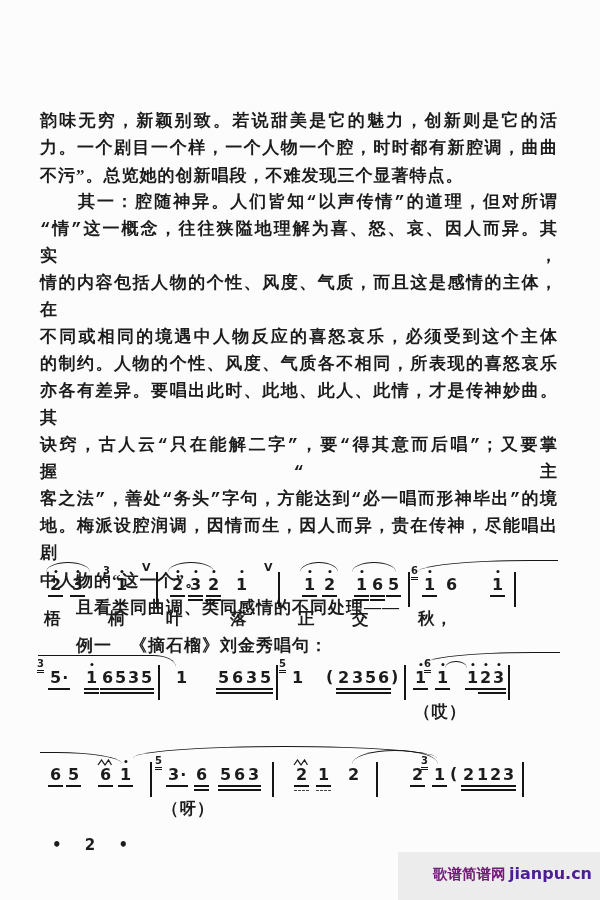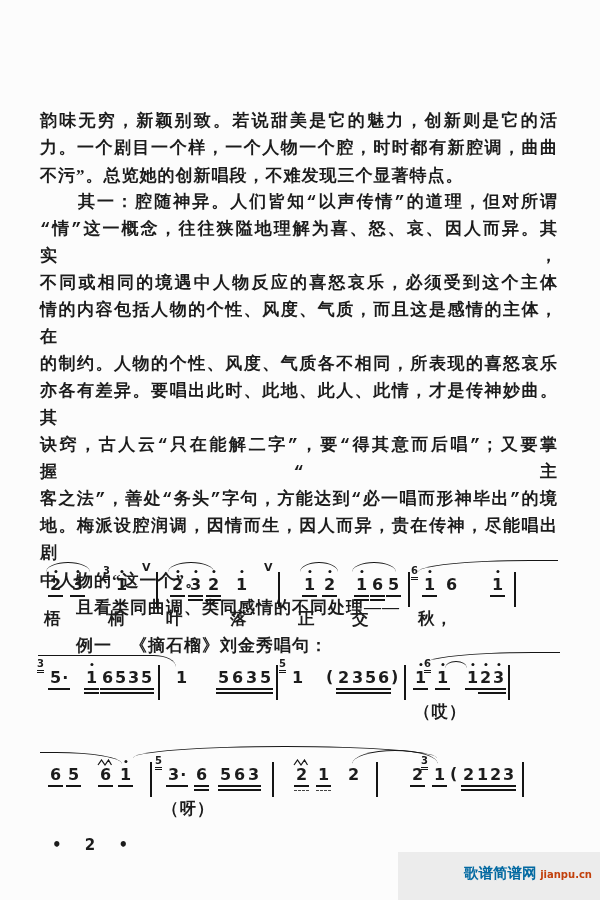--- a/index.html
+++ b/index.html
@@ -96,38 +96,38 @@
     font-size:15px;font-weight:bold;letter-spacing:9px;white-space:nowrap;
   }
   .watermark{
     position:absolute;left:398px;top:852px;width:202px;height:48px;
     background:#ececec;
   }
   .wm-inner{
     position:absolute;right:8px;top:12px;
     font-size:14.5px;font-weight:600;white-space:nowrap;
   }
-  .wm-name{color:#0369a1;}
-  .wm-url{color:#c2410c;font-family:"DejaVu Sans",sans-serif;font-size:10px;}
+  .wm-name{color:#701a75;}
+  .wm-url{color:#4c1d95;font-family:"DejaVu Sans",sans-serif;font-size:16px;}
 </style>
 </head>
 <body>
 
 <div class="page">
   <div class="textblock" id="textblock">
       <div class="para">
         <div class="tline j">韵味无穷，新颖别致。若说甜美是它的魅力，创新则是它的活</div>
         <div class="tline j">力。一个剧目一个样，一个人物一个腔，时时都有新腔调，曲曲</div>
         <div class="tline">不污”。总览她的创新唱段，不难发现三个显著特点。</div>
       </div>
       <div class="para">
         <div class="tline j">　　其一：腔随神异。人们皆知“以声传情”的道理，但对所谓</div>
         <div class="tline j">“情”这一概念，往往狭隘地理解为喜、怒、哀、因人而异。其实，</div>
+        <div class="tline j">情的内容包括人物的个性、风度、气质，而且这是感情的主体，在</div>
         <div class="tline j">不同或相同的境遇中人物反应的喜怒哀乐，必须受到这个主体</div>
-        <div class="tline j">情的内容包括人物的个性、风度、气质，而且这是感情的主体，在</div>
         <div class="tline j">的制约。人物的个性、风度、气质各不相同，所表现的喜怒哀乐</div>
         <div class="tline j">亦各有差异。要唱出此时、此地、此人、此情，才是传神妙曲。其</div>
         <div class="tline j">诀窍，古人云“只在能解二字”，要“得其意而后唱”；又要掌握“主</div>
         <div class="tline j">客之法”，善处“务头”字句，方能达到“必一唱而形神毕出”的境</div>
         <div class="tline j">地。梅派设腔润调，因情而生，因人而异，贵在传神，尽能唱出剧</div>
         <div class="tline">中人物的“这一个”。</div>
       </div>
       <div class="para bold">
         <div class="tline">　　且看类同曲调、类同感情的不同处理——</div>
       </div>

